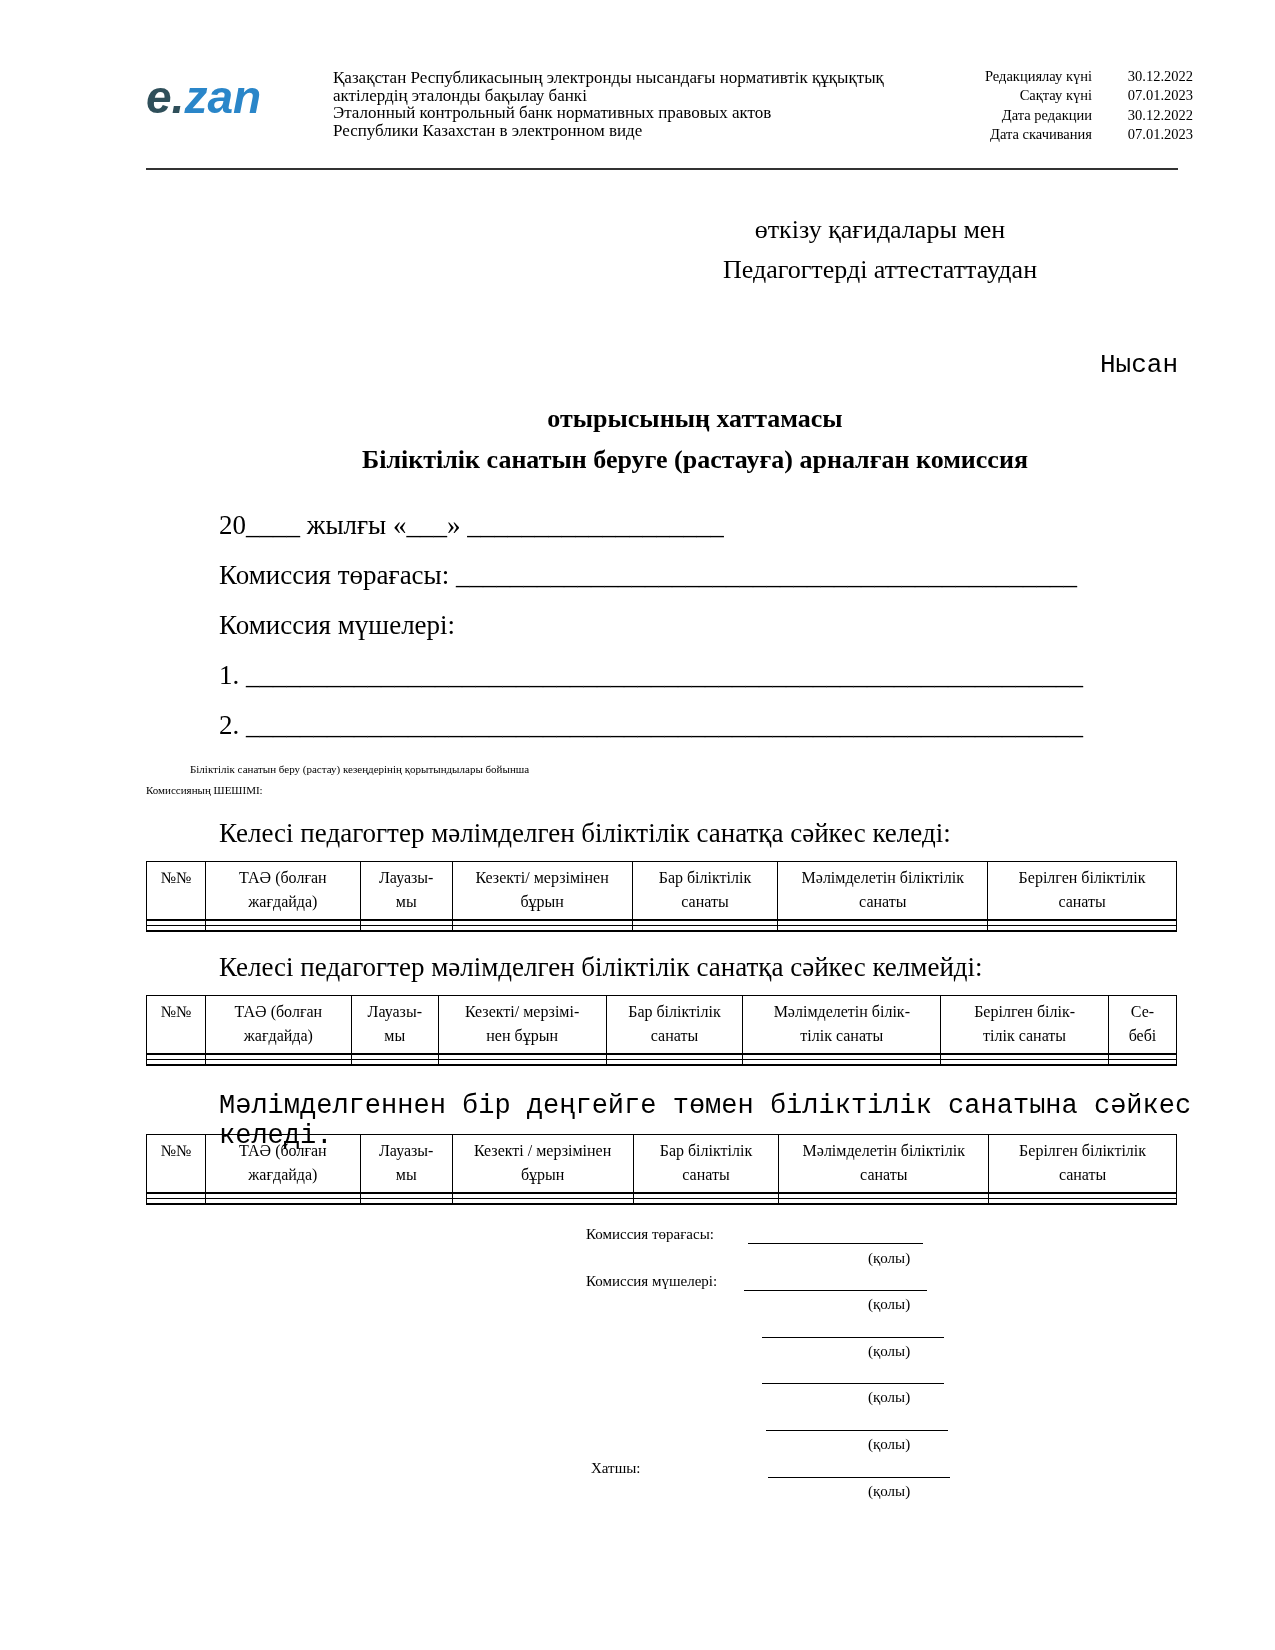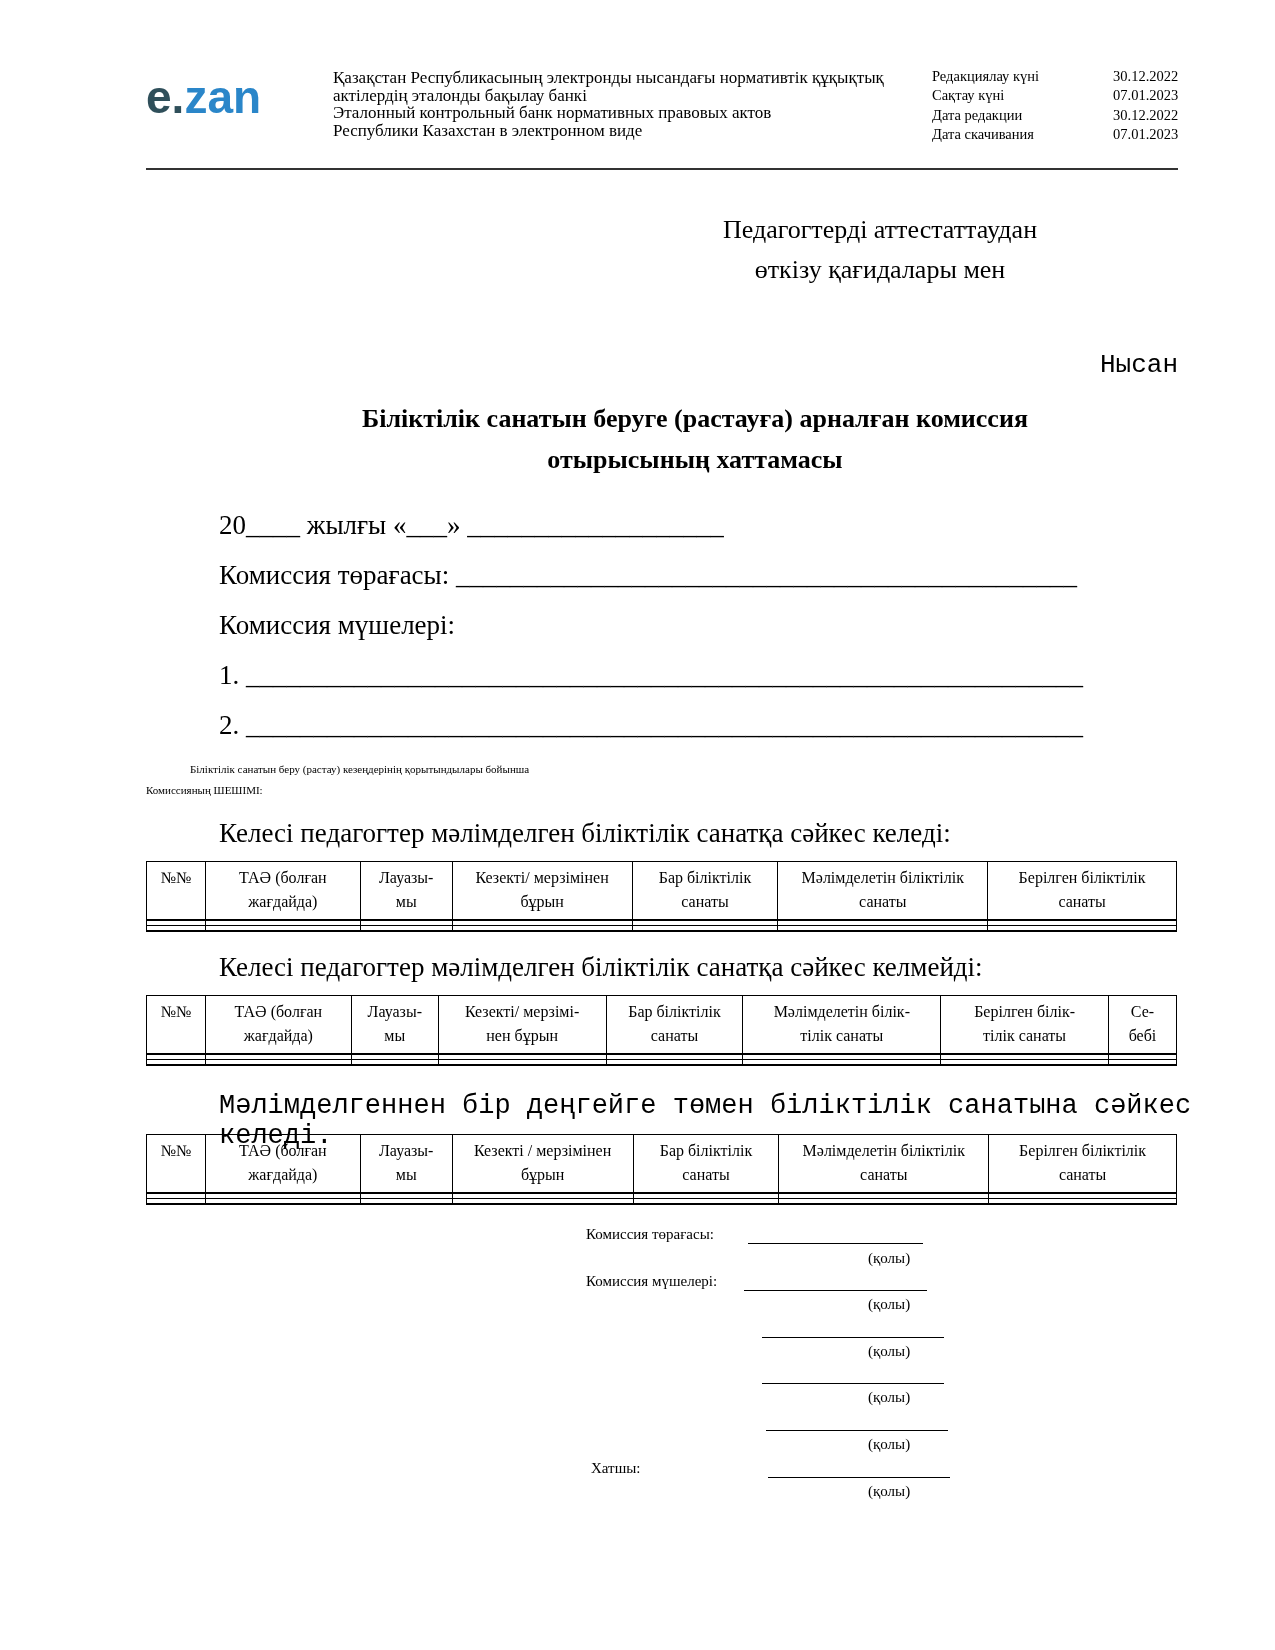--- a/index.html
+++ b/index.html
@@ -2,26 +2,26 @@
 <html><head>
 <meta charset="utf-8">
 <style>
   html, body { margin: 0; padding: 0; background: #ffffff; }
   body { width: 1275px; height: 1650px; position: relative; overflow: hidden;
          font-family: "Liberation Serif", "DejaVu Serif", serif; color: #000; }
   .abs { position: absolute; }
 
   
   .logo { left: 146px; top: 74px; font-family: "Liberation Sans", "DejaVu Sans", sans-serif;
-          font-weight: bold; font-size: 46px; letter-spacing: 0px; line-height: 1; }
+          font-weight: bold; font-style: italic; font-size: 46px; letter-spacing: 0px; line-height: 1; }
   .logo .e { color: #2f4f5a; }
   .logo .dot { color: #2f4f5a; }
   .logo .zan { color: #2a86c9; }
   .hdr-text { left: 333px; top: 69px; font-size: 17px; line-height: 17.5px; }
-  .meta { left: 932px; top: 67px; font-size: 14.5px; line-height: 19.3px; }
+  .meta { left: 932px; top: 67px; font-size: 14.5px; line-height: 19.3px; text-align: right; }
   .meta .row { display: flex; }
   .meta .lbl { width: 160px; }
   .meta .val { width: 80px; margin-left: 21px; }
   .hr { left: 146px; top: 168px; width: 1032px; height: 0; border-top: 2.5px solid #333; }
 
   
   .appendix { left: 680px; top: 210px; width: 400px; text-align: center; font-size: 26px; line-height: 40px; }
   .form-label { right: 97px; top: 350px; font-size: 26px; font-family: Liberation Mono, monospace; }
   .title { left: 180px; top: 398px; width: 1030px; text-align: center; font-weight: bold; font-size: 26px; line-height: 41px; }
 
@@ -70,28 +70,28 @@
     </div>
   <div class="row">
       <span class="lbl">Дата скачивания</span>
       <span class="val">07.01.2023</span>
     </div>
 </div>
 
 <div class="abs hr"></div>
 
 <div class="abs appendix">
+  <div>өткізу қағидалары мен</div>
   <div>Педагогтерді аттестаттаудан</div>
-  <div>өткізу қағидалары мен</div>
 </div>
 <div class="abs form-label">Нысан</div>
 
 <div class="abs title">
+  <div>отырысының хаттамасы</div>
   <div>Біліктілік санатын беруге (растауға) арналған комиссия</div>
-  <div>отырысының хаттамасы</div>
 </div>
 
 <div class="abs line26" style="top:510px;">20____ жылғы «___» ___________________</div>
 <div class="abs line26" style="top:560px;">Комиссия төрағасы: ______________________________________________</div>
 <div class="abs line26" style="top:610px;">Комиссия мүшелері:</div>
 <div class="abs line26" style="top:660px;">1. ______________________________________________________________</div>
 <div class="abs line26" style="top:710px;">2. ______________________________________________________________</div>
 
 <div class="abs small" style="left:190px; top:763px;">Біліктілік санатын беру (растау) кезеңдерінің қорытындылары бойынша</div>
 <div class="abs small" style="left:146px; top:784px;">Комиссияның ШЕШІМІ:</div>

